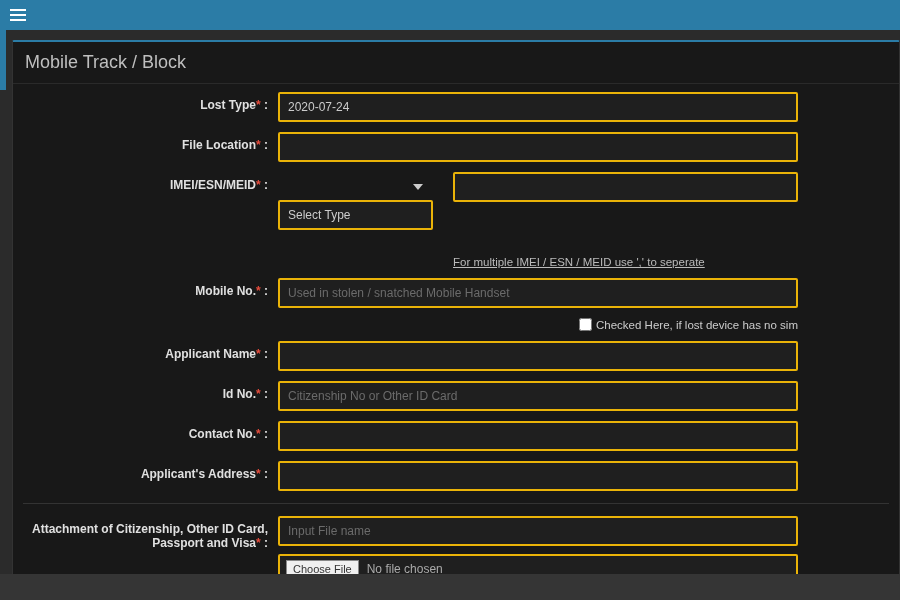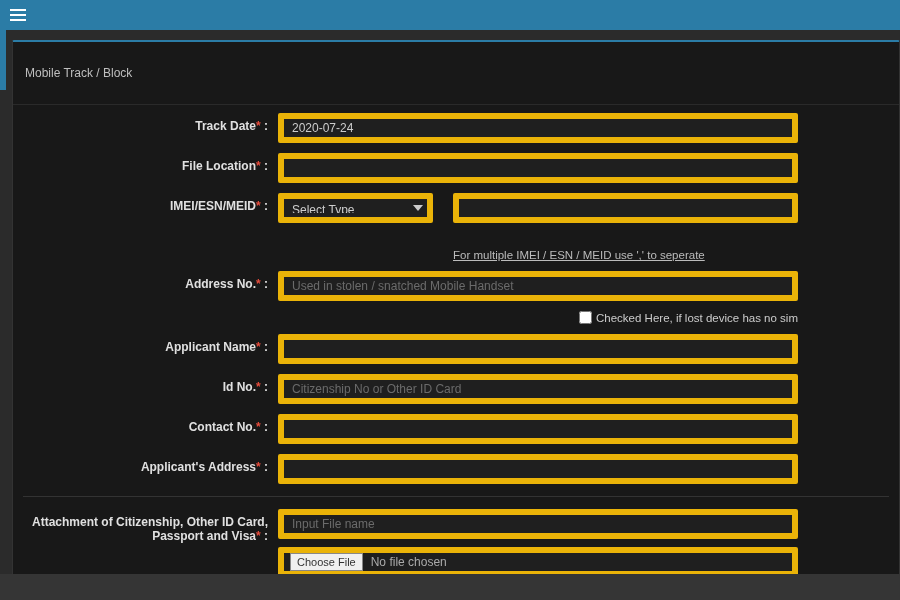--- a/index.html
+++ b/index.html
@@ -46,23 +46,23 @@
 }
 .panel {
   background: #181818;
   border: 1px solid #333;
   border-top: 2px solid #2b7ca6;
   border-radius: 2px;
   min-height: 540px;
   position: relative;
 }
 .panel-title {
-  padding: 24px 12px;
+  padding: 10px 12px;
   color: #bfbfbf;
-  font-size: 12px;
+  font-size: 18px;
   border-bottom: 1px solid #2a2a2a;
 }
 .form-area {
   padding: 8px 10px 10px 10px;
 }
 .row {
   display: flex;
   align-items: flex-start;
   margin-bottom: 10px;
 }
@@ -76,34 +76,35 @@
   font-size: 12px;
 }
 .label-col .req { color: #e74c3c; }
 .field-col {
   flex: 1;
   max-width: 520px;
 }
 .input-text, .select, .file-wrap {
   width: 100%;
   background: #1f1f1f;
-  border: 6px solid #eab308;
+  border: 2px solid #eab308;
   color: #ccc;
   height: 30px;
   padding: 4px 8px;
   font-size: 12px;
   border-radius: 2px;
 }
 .input-text::placeholder { color: #6b6b6b; }
 .select {
   appearance: none;
   -webkit-appearance: none;
   background-image: none;
   padding-right: 28px;
   position: relative;
+  margin-top: 28px;
 }
 .select-wrap {
   position: relative;
   width: 155px;
   display: inline-block;
 }
 .select-wrap::after {
   content: "";
   position: absolute;
   right: 10px;
@@ -186,21 +187,21 @@
 </div>
 <div class="sidebar-strip"></div>
 
 <div class="main">
   <div class="panel">
     <div class="panel-title">Mobile Track / Block</div>
     <div class="form-area">
 
       <div class="row">
         <div class="label-col">
-          <span>Track Date</span><span class="req">*</span><span> :</span>
+          <span>Lost Type</span><span class="req">*</span><span> :</span>
         </div>
         <div class="field-col">
           <input class="input-text" value="2020-07-24" style="">
         </div>
       </div>
 
       <div class="row">
         <div class="label-col">
           <span>File Location</span><span class="req">*</span><span> :</span>
         </div>
@@ -221,21 +222,21 @@
           </div>
           <div class="imei-input">
             <input class="input-text" style="">
           </div>
           <div class="help">For multiple IMEI / ESN / MEID use ',' to seperate</div>
         </div>
       </div>
 
       <div class="row">
         <div class="label-col">
-          <span>Address No.</span><span class="req">*</span><span> :</span>
+          <span>Mobile No.</span><span class="req">*</span><span> :</span>
         </div>
         <div class="field-col">
           <input class="input-text" placeholder="Used in stolen / snatched Mobile Handset" style="">
           <div class="check-row">
             <input type="checkbox" style="">
             <span>Checked Here, if lost device has no sim</span>
           </div>
         </div>
       </div>
 

